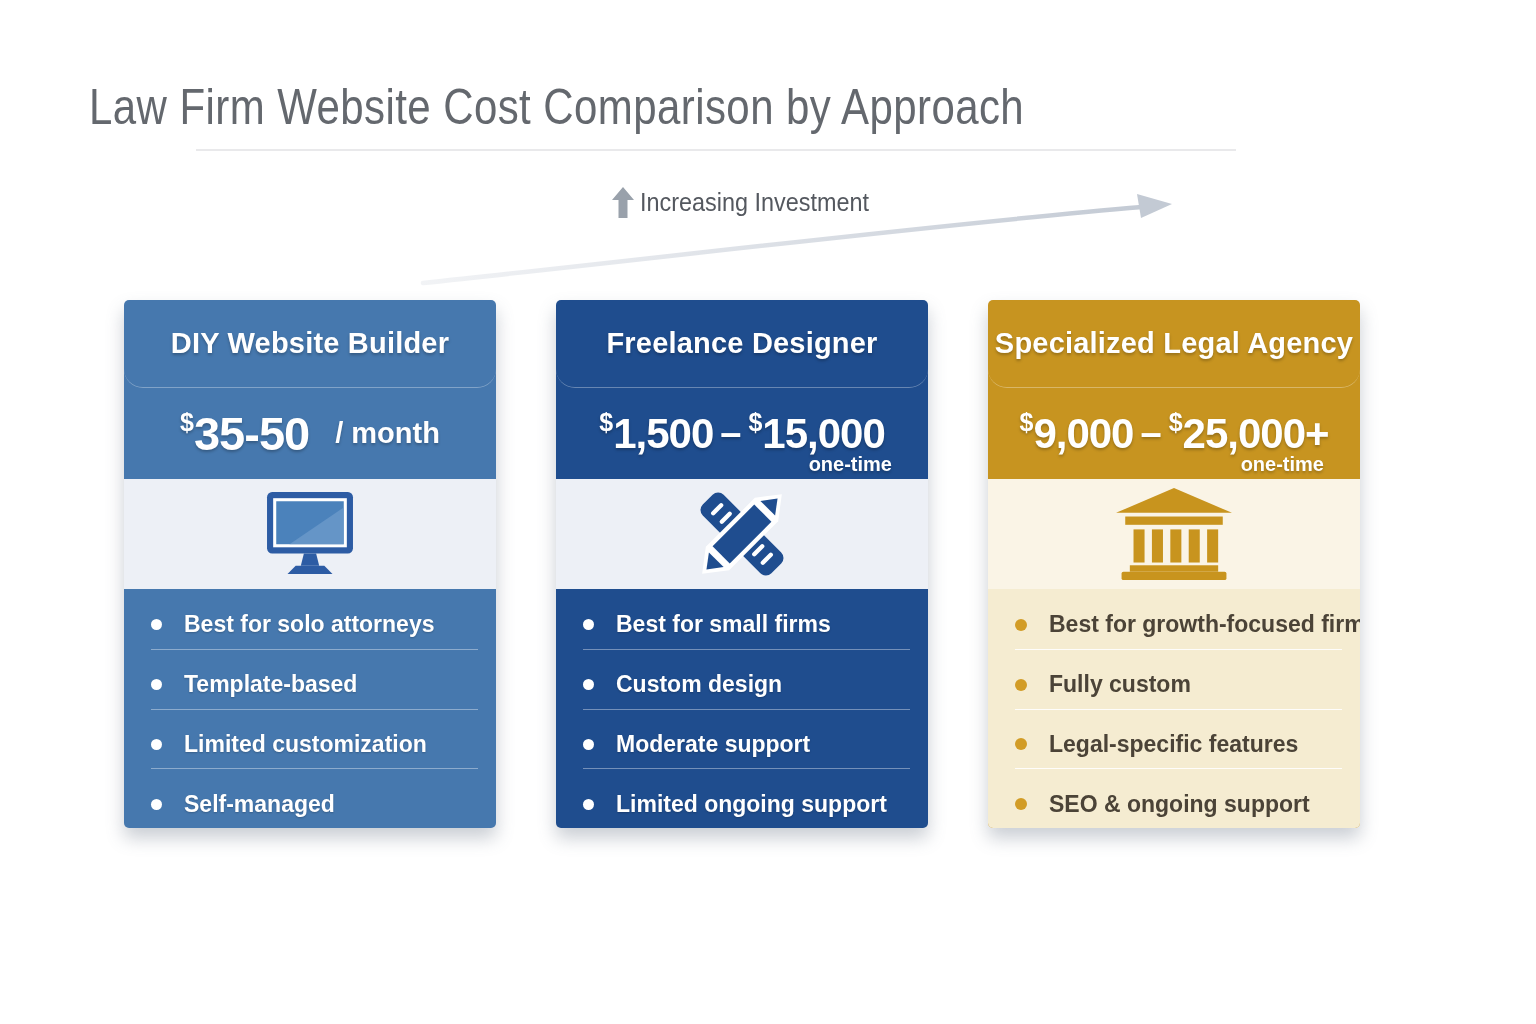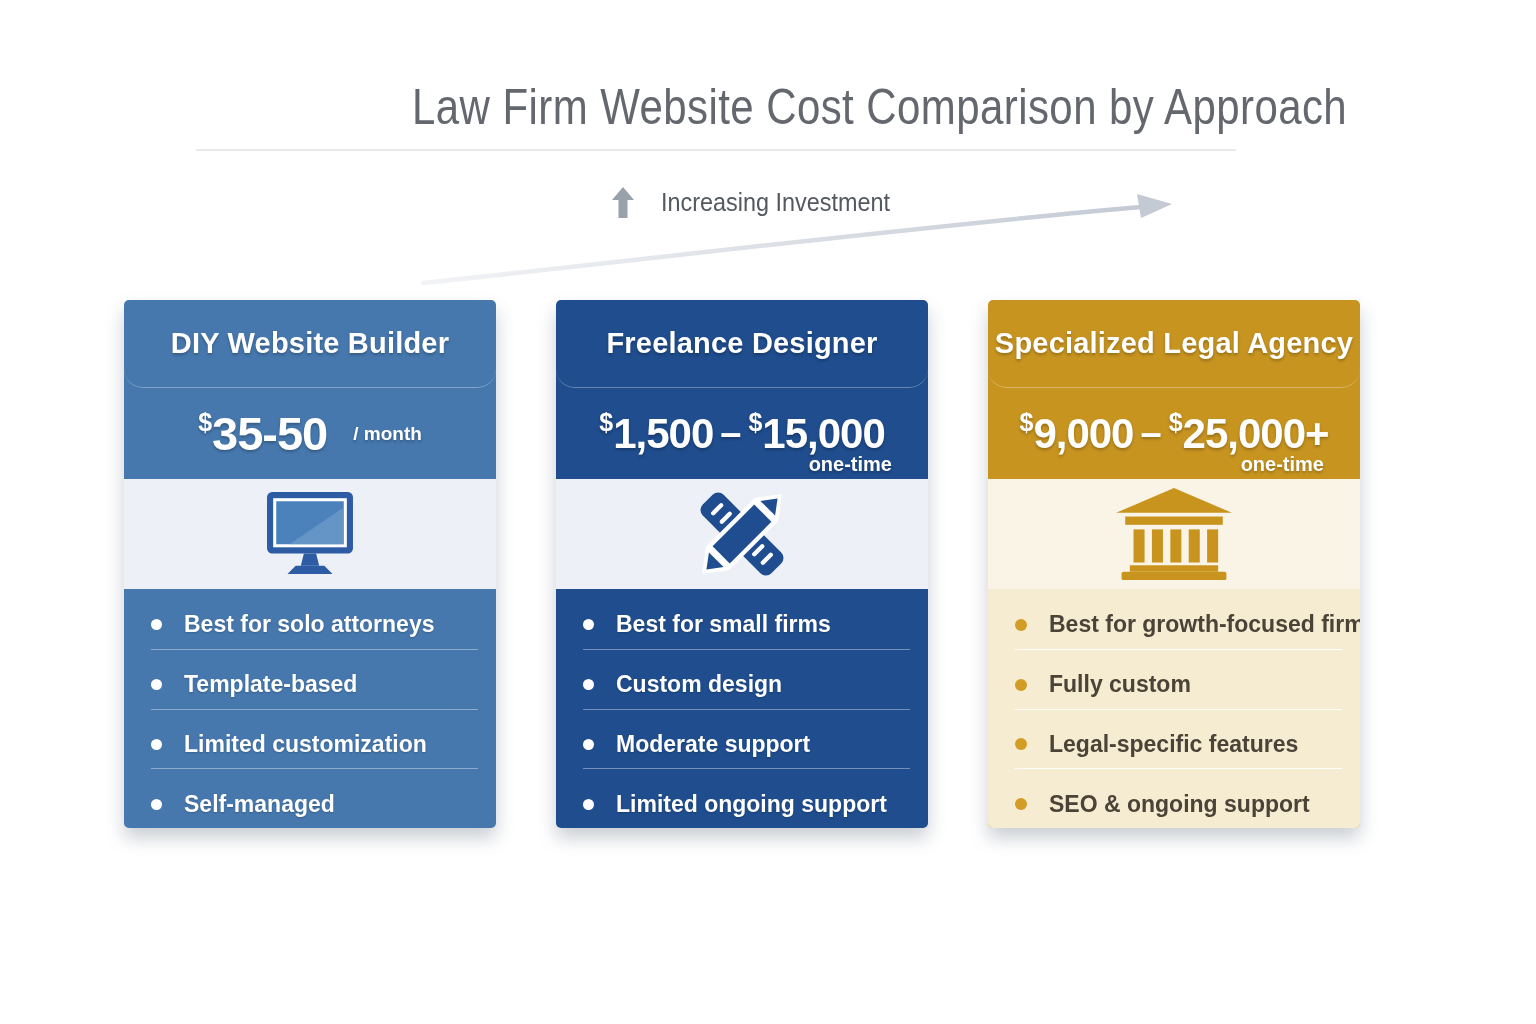--- a/index.html
+++ b/index.html
@@ -8,36 +8,36 @@
     font-family:"Liberation Sans","DejaVu Sans",sans-serif;
     background:#ffffff;
     position:relative;
     overflow:hidden;
   }
   .stage { position:absolute; inset:0; }
 
   
   .title {
     position:absolute; top:78px; left:0; width:1436px;
-    text-align:right; color:#64686e;
+    text-align:left; color:#64686e;
   }
   .title-inner {
     display:inline-block; font-size:50px; font-weight:400;
     letter-spacing:.5px; white-space:nowrap;
     transform:scaleX(.84); transform-origin:center;
   }
   .title-divider {
     position:absolute; top:149px; left:196px; width:1040px; height:2px;
     background:#e9e9eb;
   }
 
   
   .invest-label {
     position:absolute; top:187px; left:612px;
-    display:flex; align-items:center; gap:27px;
+    display:flex; align-items:center; gap:6px;
   }
   .invest-text {
     display:inline-block; font-size:26px; font-weight:400; color:#54585f;
     transform:scaleX(.9); transform-origin:left center; white-space:nowrap;
   }
   .trend-arrow-svg { position:absolute; top:190px; left:400px; }
 
   
   .card {
     position:absolute; top:300px; width:372px; height:528px;
@@ -58,21 +58,21 @@
 
   .price-band {
     height:91px; position:relative;
     display:flex; align-items:center; justify-content:center;
     color:#fff; text-shadow:0 2px 3px rgba(0,0,0,.25); white-space:nowrap;
   }
   .cur { font-size:25px; font-weight:700; position:relative; top:-11px; }
   .amt { font-size:47px; font-weight:700; letter-spacing:-1px; }
   .card-freelance .amt, .card-agency .amt { font-size:42px; }
   .dash { font-size:38px; font-weight:700; margin:0 7px; }
-  .price-suffix { font-size:19px; font-weight:700; margin-left:26px; }
+  .price-suffix { font-size:29px; font-weight:700; margin-left:26px; }
   .price-period {
     position:absolute; right:36px; bottom:3px;
     font-size:20px; font-weight:700;
   }
 
   .icon-band {
     height:110px; display:flex; align-items:center; justify-content:center;
     background:#edf0f6;
   }
   .card-agency .icon-band { background:#faf4e6; }

